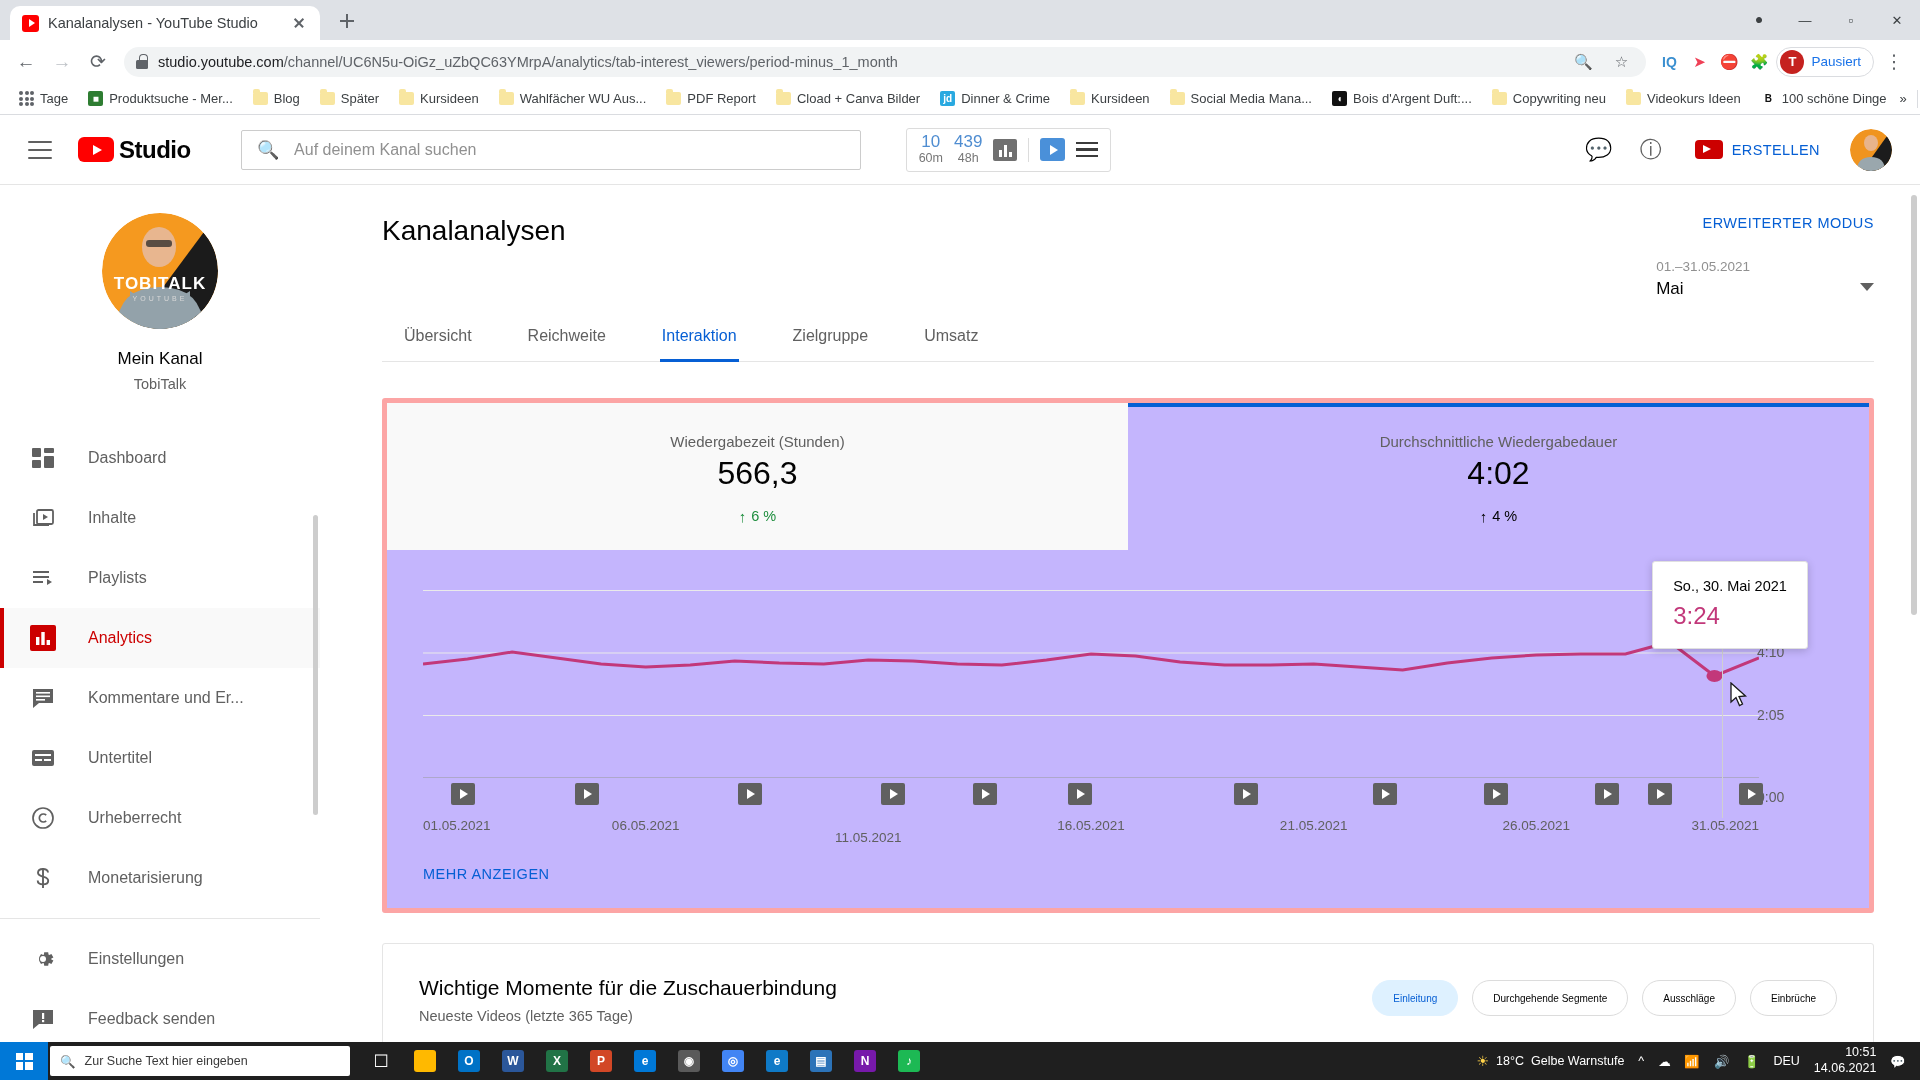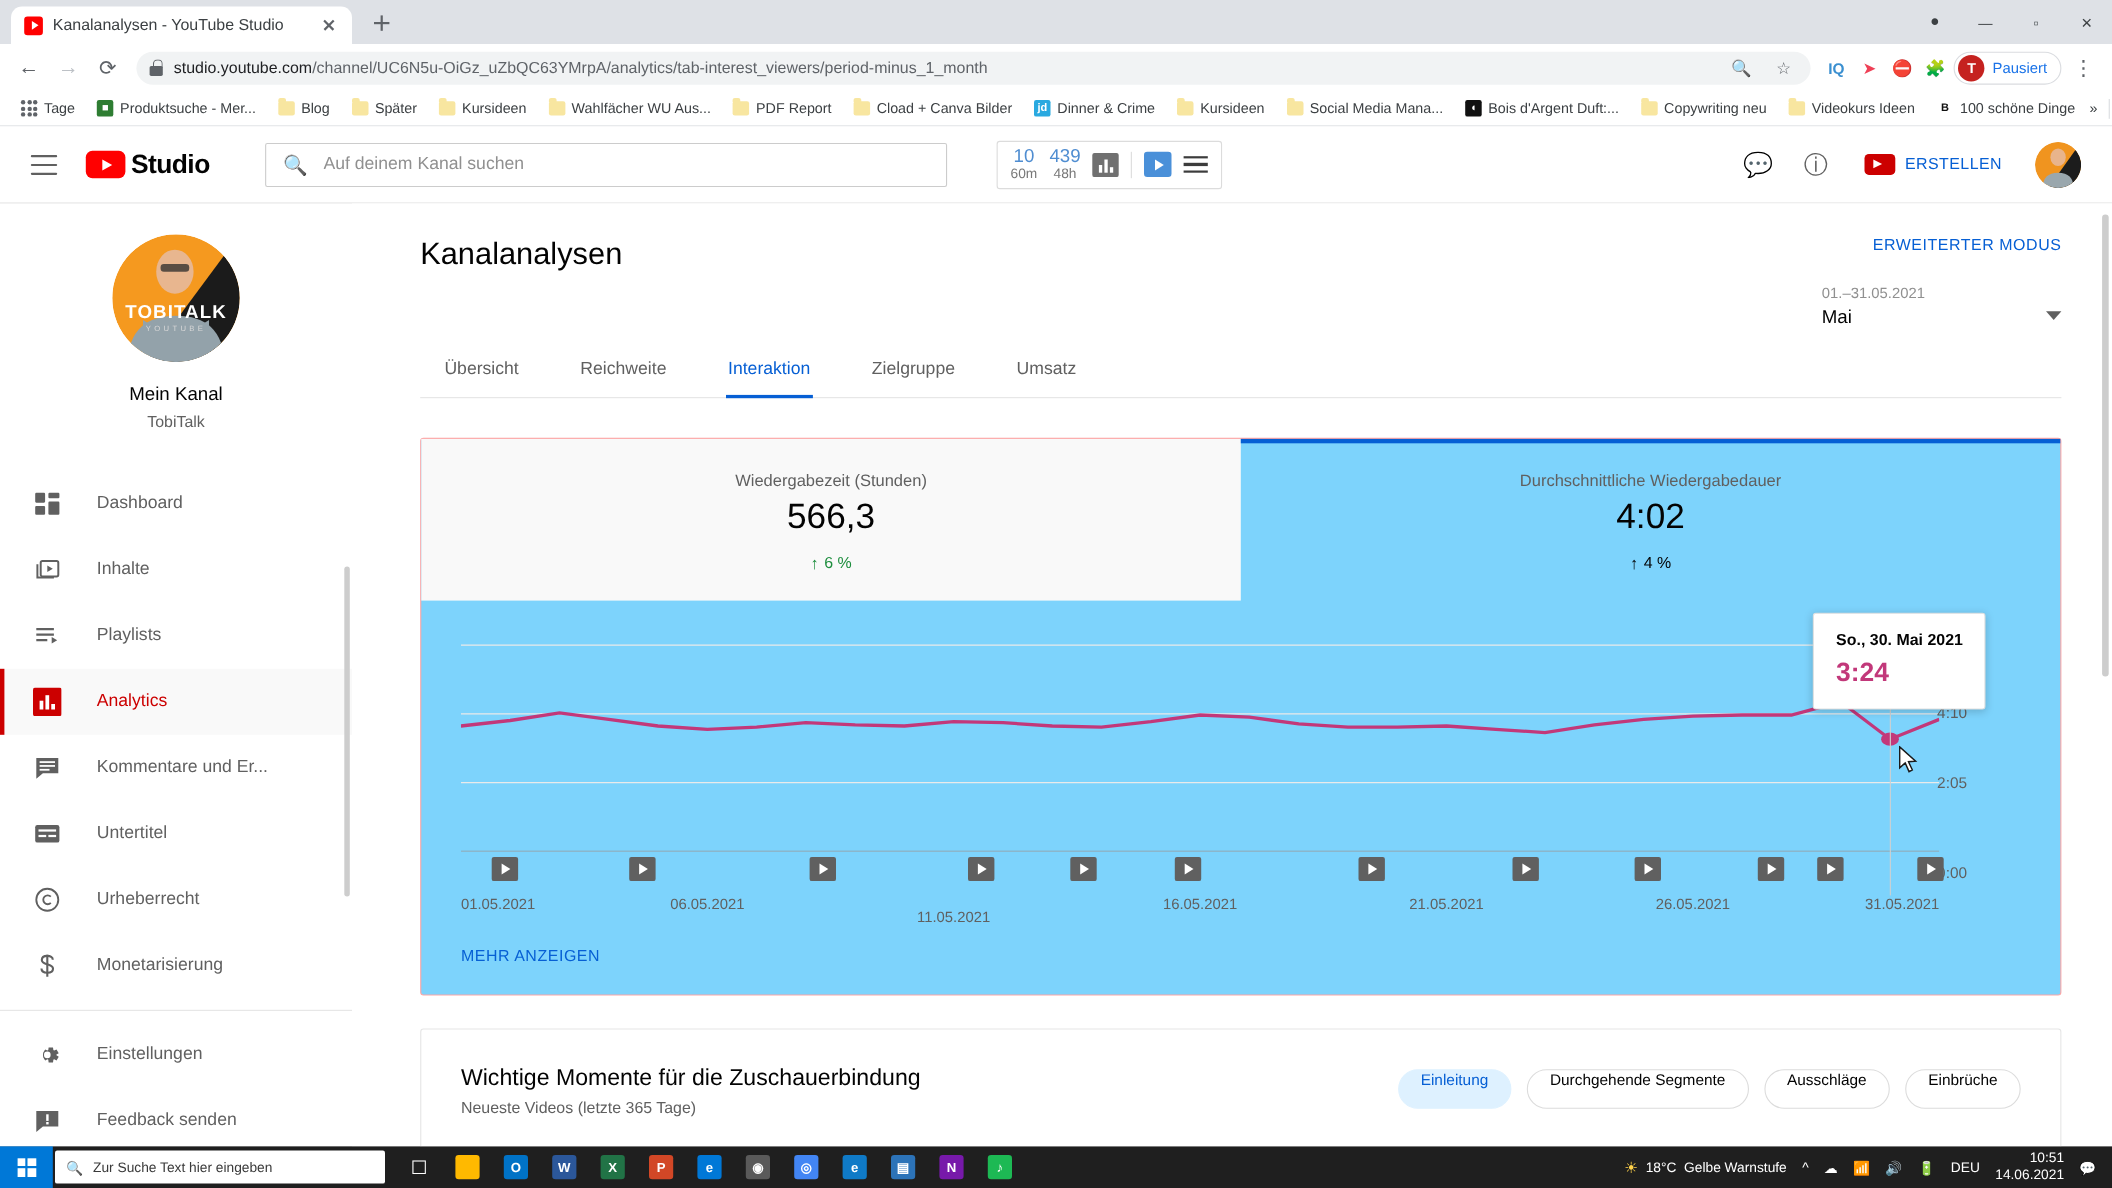--- a/index.html
+++ b/index.html
@@ -155,21 +155,21 @@
   .date-label { font-size:17px; color:#030303; margin-top:5px;}
   .caret { width:0; height:0; border-left:7px solid transparent; border-right:7px solid transparent;
     border-top:8px solid #606060; margin-bottom:8px;}
 
   .tabs { display:flex; gap:12px; margin-top:28px; border-bottom:1px solid #e5e5e5; }
   .tabitem { padding: 0 22px 16px; font-size:16px; color:#606060; position:relative; }
   .tabitem.active { color:#065fd4; font-weight:500; }
   .tabitem.active::after { content:""; position:absolute; left:20px; right:20px; bottom:-1px; height:3px; background:#065fd4;}
 
   .card {
-    margin-top:36px; border:1px solid #fca5a5; border-radius:3px; background:#7dd3fc; position:relative;
+    margin-top:36px; border:5px solid #fca5a5; border-radius:3px; background:#c4b5fd; position:relative;
   }
   .metric-row { display:flex; }
   .metric {
     flex:1; padding: 30px 0 26px; text-align:center; position:relative;
   }
   .metric.inactive { background:#f9f9f9; }
   .metric.active::before { content:""; position:absolute; left:0; right:0; top:0; height:4px; background:#065fd4;}
   .metric-label { font-size:15px; color:#606060; }
   .metric-value { font-size:32px; color:#030303; margin-top:5px; font-weight:400;}
   .metric-delta { margin-top:16px; font-size:14.5px; display:flex; align-items:center; justify-content:center; gap:5px;}
@@ -186,34 +186,34 @@
     position:absolute; width:24px; height:22px; background:#606060; border-radius:2px;
     display:flex; align-items:center; justify-content:center; transform:translateX(-12px);
   }
   .marker::after { content:""; border-left:8px solid #fff; border-top:5px solid transparent; border-bottom:5px solid transparent; margin-left:2px;}
   .xlabels { position:absolute; left:36px; right:110px; top:268px; height:20px; }
   .xlab { position:absolute; font-size:13.5px; color:#606060; transform:translateX(-50%); white-space:nowrap;}
   .show-more { padding: 6px 0 26px 36px; color:#065fd4; font-size:14.5px; font-weight:500; letter-spacing:0.5px;}
 
   .tooltip {
     position:absolute; background:#fff; border:1px solid #e0e0e0; border-radius:3px;
-    box-shadow:0 2px 8px rgba(0,0,0,.18); padding:16px 20px 18px; z-index:20;font-weight:bold;
+    box-shadow:0 2px 8px rgba(0,0,0,.18); padding:16px 20px 18px; z-index:20;
   }
   .tt-date { font-size:14.5px; color:#030303; }
   .tt-val { font-size:24px; color:#c2387a; margin-top:8px; }
   .tt-line { position:absolute; width:1px; background:#d0d0d0; z-index:5;}
   .cursor-arrow { position:absolute; z-index:30; }
 
   .card2 { margin-top:30px; border:1px solid #e5e5e5; border-radius:3px; background:#fff; padding:32px 36px 20px; }
   .c2-head { display:flex; align-items:flex-start; }
   .c2-title { font-size:21px; color:#030303; }
   .c2-sub { font-size:14.5px; color:#606060; margin-top:8px;}
   .chips { margin-left:auto; display:flex; gap:14px; padding-top:4px;}
   .chip { height:36px; padding:0 20px; border:1px solid #dcdcdc; border-radius:18px; display:flex;
-    font-size:14px; color:#030303; background:#fff;}
+    align-items:center; font-size:10px; color:#030303; background:#fff;}
   .chip.sel { background:#def1ff; border-color:#def1ff; color:#065fd4; }
   .c2-row { margin-top:22px; display:flex; font-size:14px; color:#606060; }
 
   .main-scroll { position:absolute; right:3px; top:10px; width:6px; height:420px; background:#cdcdcd; border-radius:3px;}
 
   
   .taskbar { height:38px; background:#1f1f1f; display:flex; align-items:center; color:#fff; font-size:12.5px;}
   .tb-start { width:48px; height:38px; background:#0078d7; display:flex; align-items:center; justify-content:center;}
   .tb-winlogo { display:grid; grid-template-columns:repeat(2,1fr); grid-template-rows:repeat(2,1fr); gap:2px; width:17px; height:17px;}
   .tb-winlogo i { background:#fff; }

